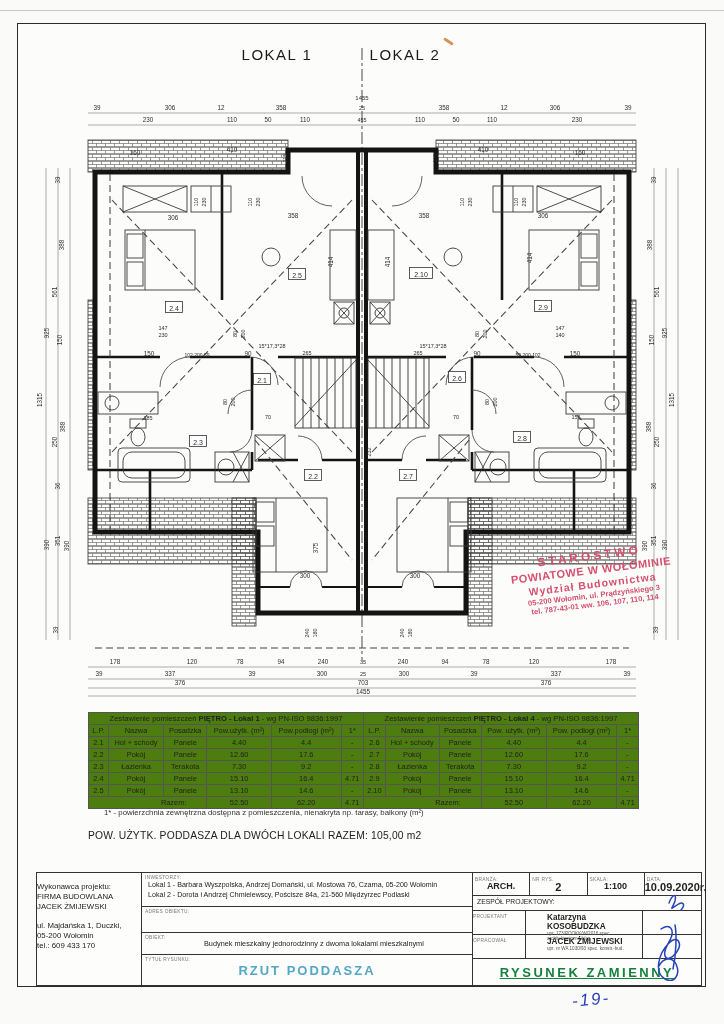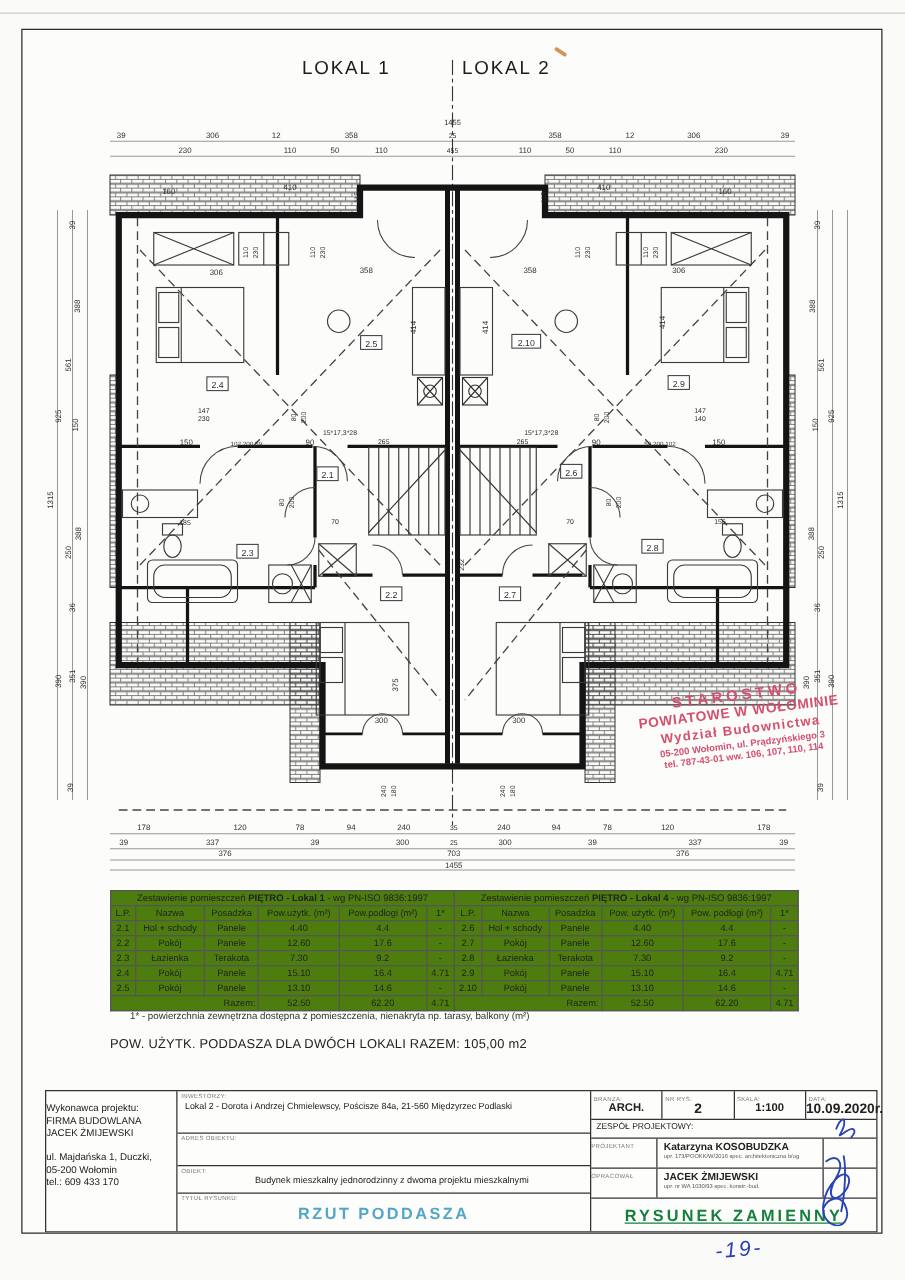--- a/index.html
+++ b/index.html
@@ -23,21 +23,21 @@
   .stamp .s3{font-size:10.5px;font-weight:bold;letter-spacing:1px;}
   .stamp .s4,.stamp .s5{font-size:7.6px;font-weight:bold;}
   
   .room-table{position:absolute;top:712px;width:276px;border-collapse:collapse;
               font-size:7.4px;background:#4d7c0f;}
   #table-l1{left:88px;} #table-l2{left:363px;}
   .room-table th,.room-table td{border:1px solid #555;padding:1px 2px;text-align:center;
               font-weight:normal;height:9px;}
   .room-table .cap{font-size:7.6px;}
   .room-table .cap b{font-weight:bold;}
-  .room-table td.razem{text-align:right;padding-right:2px;}
+  .room-table td.razem{text-align:right;padding-right:20px;}
   .note{position:absolute;left:104px;top:808px;font-size:7.8px;color:#333;}
   .pow{position:absolute;left:88px;top:830px;font-size:10.3px;color:#222;letter-spacing:.2px;}
   
   .tblock{position:absolute;left:36px;top:872px;width:664px;height:112px;
           border:1.5px solid #333;display:flex;background:#fdfdfc;font-size:8px;}
   .tb-left{width:104px;border-right:1px solid #333;display:flex;flex-direction:column;
            align-items:flex-start;text-align:center;padding-top:9px;gap:1px;font-size:7.8px;}
   .tb-left .gap{height:8px;}
   .tb-mid{width:330px;border-right:1px solid #333;display:flex;flex-direction:column;}
   .tb-right{width:228px;position:relative;display:flex;flex-direction:column;}
@@ -53,21 +53,21 @@
   .obj .content{padding:6px 4px 0 62px;font-size:7.3px;}
   .tyt{height:29px;}
   .tyt .content{padding-top:8px;text-align:center;font-size:13px;color:#53a7c6;
                 letter-spacing:2px;font-weight:bold;}
   .meta-row{display:flex;height:22px;border-bottom:1px solid #333;}
   .meta-cell{flex:1;border-right:1px solid #333;position:relative;padding:1px 2px;}
   .meta-cell:last-child{border-right:none;}
   .meta-cell .val{position:absolute;left:0;right:0;top:8px;text-align:center;font-size:9px;font-weight:bold;}
   .meta-cell.big .val{font-size:11px;}
   .team{height:12px;border-bottom:1px solid #333;font-size:6.8px;padding:2px 0 0 4px;}
-  .person{height:23px;border-bottom:1px solid #333;display:flex;}
+  .person{height:23px;border-bottom:1px solid #333;display:flex;gap:16px;}
   .person .plabel{width:52px;border-right:1px solid #333;position:relative;}
   .person .pname{flex:1;border-right:1px solid #333;padding:2px 0 0 5px;}
   .person .pname .nm{font-size:8.2px;font-weight:bold;}
   .person .pname .up{font-size:4.6px;color:#555;}
   .person .psig{width:42px;}
   .zamienny{flex:1;display:flex;align-items:center;justify-content:center;
             font-size:13px;color:#15803d;letter-spacing:2.5px;font-weight:bold;text-decoration:underline;}
   .sigsvg{position:absolute;right:0;top:18px;pointer-events:none;}
   .pagenum{position:absolute;left:572px;top:990px;font-size:17px;color:#2b3fb5;
            transform:rotate(-5deg);font-style:italic;letter-spacing:2px;}
@@ -526,29 +526,30 @@
     <div>JACEK ŻMIJEWSKI</div>
     <div class="gap"></div>
     <div>ul. Majdańska 1, Duczki,</div>
     <div>05-200 Wołomin</div>
     <div>tel.: 609 433 170</div>
   </div>
   <div class="tb-mid">
     <div class="row inv">
       <span class="mini">INWESTORZY:</span>
       <div class="content">
+        <div>Lokal 1 - Barbara Wyszpolska, Andrzej Domański, ul. Mostowa 76, Czarna, 05-200 Wołomin</div>
         <div>Lokal 2 - Dorota i Andrzej Chmielewscy, Pościsze 84a, 21-560 Międzyrzec Podlaski</div>
       </div>
     </div>
     <div class="row adr">
       <span class="mini">ADRES OBIEKTU:</span>
     </div>
     <div class="row obj">
       <span class="mini">OBIEKT:</span>
-      <div class="content">Budynek mieszkalny jednorodzinny z dwoma projektu mieszkalnymi</div>
+      <div class="content">Budynek mieszkalny jednorodzinny z dwoma lokalami mieszkalnymi</div>
     </div>
     <div class="row tyt">
       <span class="mini">TYTUŁ RYSUNKU:</span>
       <div class="content">RZUT PODDASZA</div>
     </div>
   </div>
   <div class="tb-right">
     <div class="meta-row">
       <div class="meta-cell">
         <span class="mini">Branża:</span>

